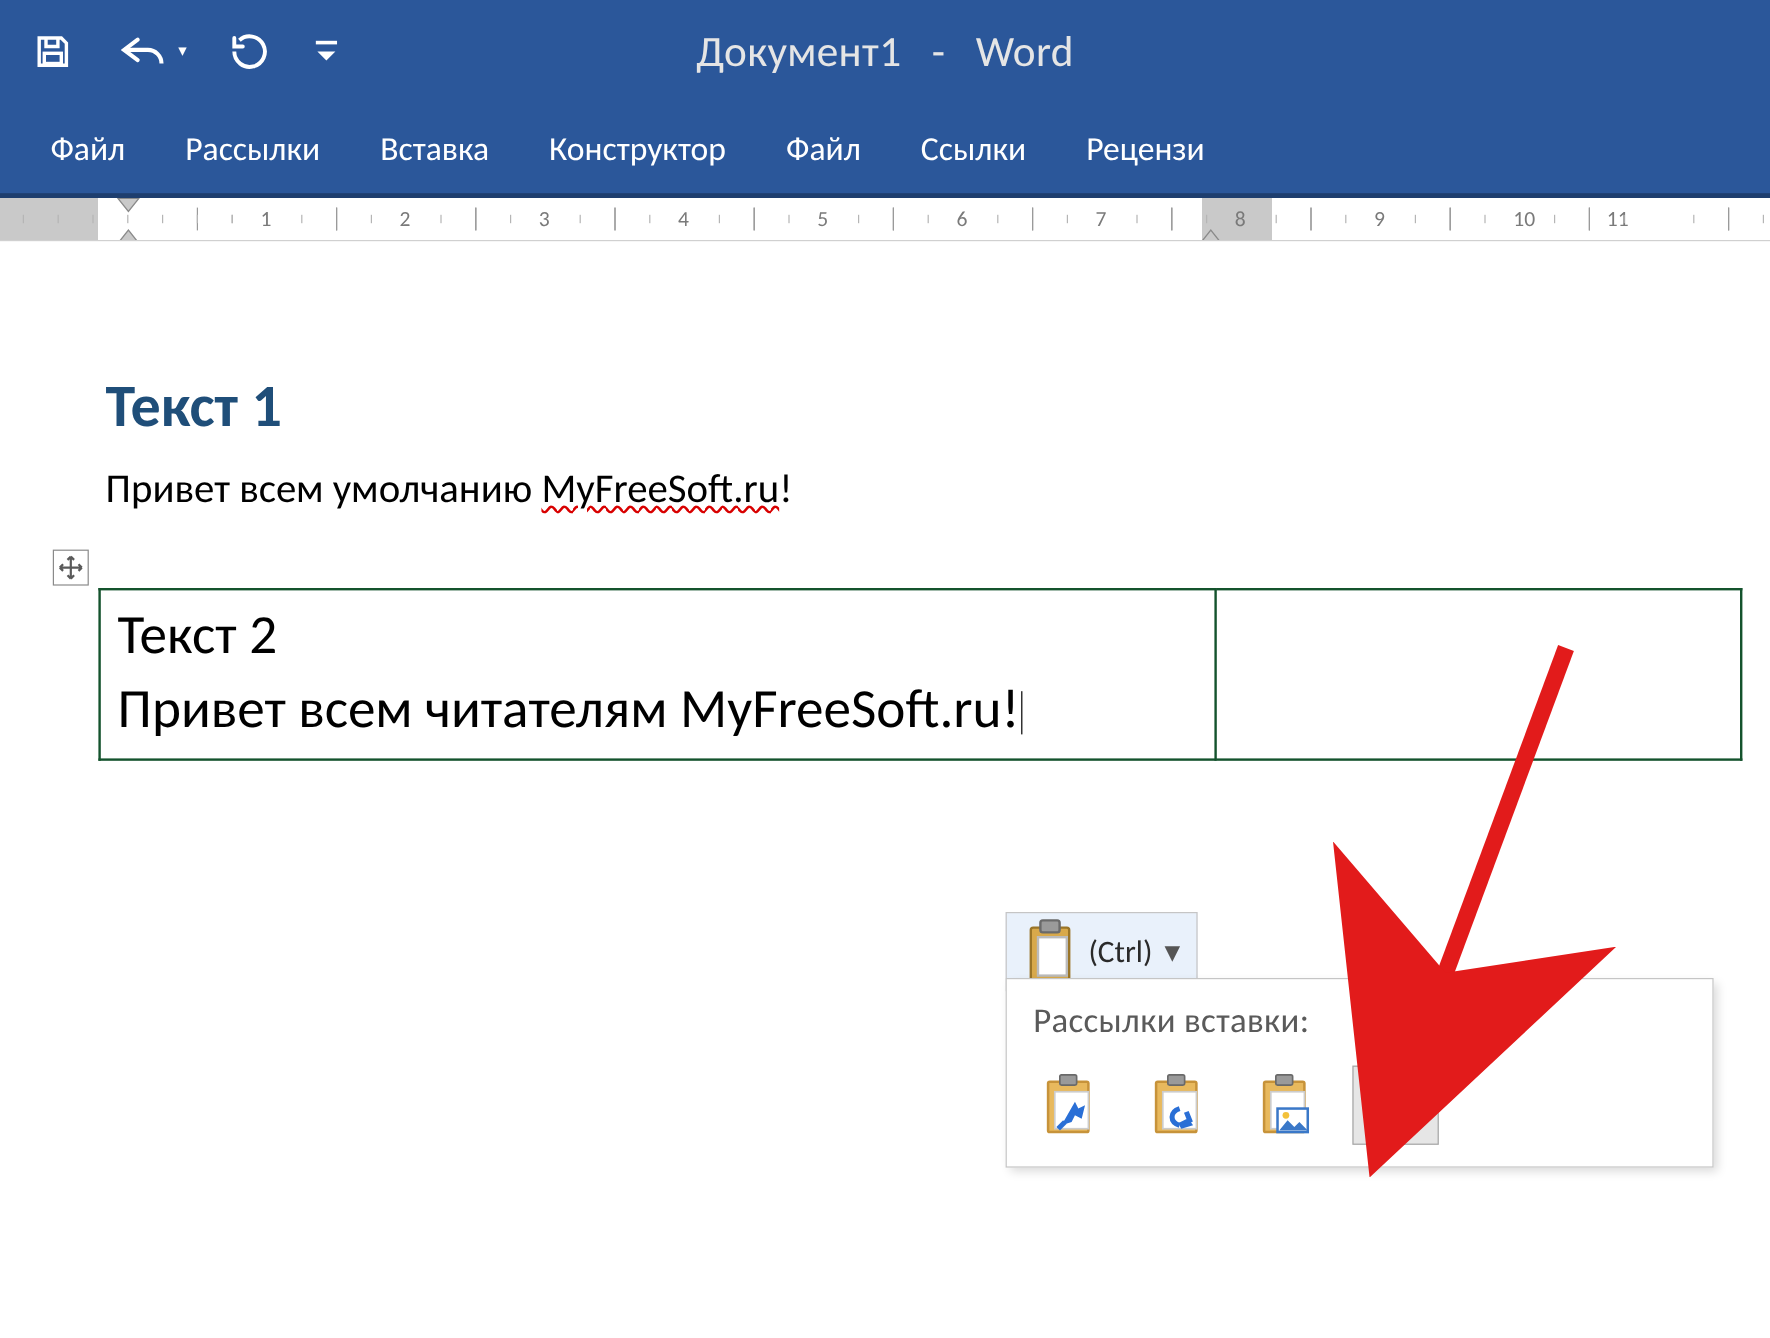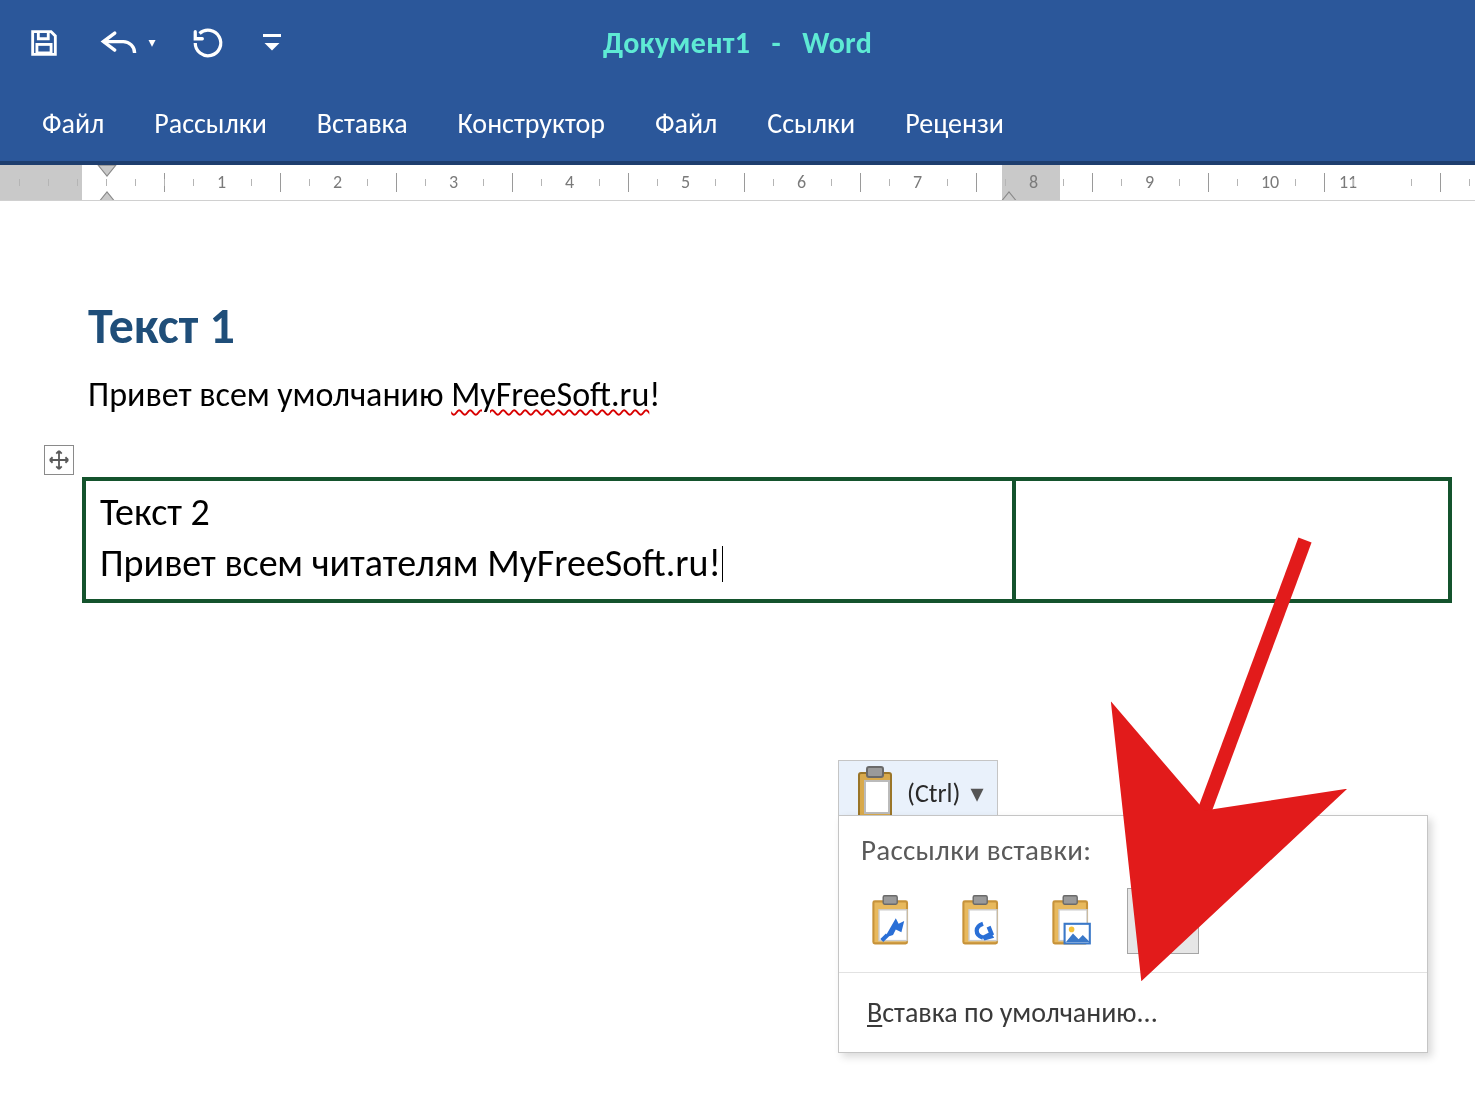--- a/index.html
+++ b/index.html
@@ -40,21 +40,21 @@
     display: flex; align-items: center; justify-content: center;
     width: 40px; height: 40px; cursor: pointer;
     color: #fff;
   }
   .title-area {
     position: absolute; left: 0; right: 0;
     display: flex; justify-content: center; align-items: center;
     pointer-events: none;
   }
   .title-area span {
-    color: #5eead4; font-size: 30px; font-weight: 700;
+    color: #e5e5e5; font-size: 36px; font-weight: 400;
     letter-spacing: 0.3px;
   }
 
   
   .ribbon-tabs {
     width: 100%; height: 80px;
     background: var(--word-blue);
     display: flex; align-items: center;
     padding: 0 18px 0 34px;
     border-bottom: 4px solid var(--word-darkblue);
@@ -99,21 +99,21 @@
   
   .doc {
     width: 100%;
     padding: 90px 0 0 88px;
     position: relative;
   }
   .heading1 {
     font-family: "Calibri Light","Calibri",sans-serif;
     font-size: 50px;
     color: var(--heading-blue);
-    margin: 4px 0 18px 0;
+    margin: 17px 0 18px 0;
   }
   .para {
     font-family: "Calibri", sans-serif;
     font-size: 34px;
     color: #000;
     margin: 0 0 60px 0;
     line-height: 1.25;
   }
   .spellerr {
     text-decoration: underline wavy #d80000;
@@ -130,24 +130,24 @@
     display:flex;align-items:center;justify-content:center;
     background:#fff;
     cursor: move;
   }
   table.wtbl {
     border-collapse: collapse;
     width: 1370px;
     margin-left: -6px;
   }
   table.wtbl td {
-    border: 4px solid #14532d;
+    border: 2px solid #14532d;
     padding: 6px 14px 10px 14px;
     font-family: "Calibri",sans-serif;
-    font-size: 38px;
+    font-size: 46px;
     vertical-align: top;
     line-height: 1.35;
   }
   .caret {
     display:inline-block; width:1px; height:36px;
     background:#000; vertical-align: -6px;
     margin-left: 1px;
   }
 
   
@@ -414,23 +414,20 @@
     <div class="paste-opt selected">
       <svg class="clip" viewBox="0 0 40 40">
         <rect x="6" y="6" width="24" height="30" rx="1" fill="#e8b95d" stroke="#c7933a" stroke-width="1.5"></rect>
         <rect x="13" y="2" width="10" height="6" rx="1" fill="#9a9a9a" stroke="#6a6a6a"></rect>
         <rect x="10" y="12" width="20" height="22" fill="#fff" stroke="#ccc"></rect>
         <text x="22" y="34" font-size="18" font-family="Calibri" fill="#222" text-anchor="start" font-weight="600">A</text>
       </svg>
     </div>
 
   </div>
-  <div class="default-row">
-    <span class="underkey">В</span><span>ставка по умолчанию...</span>
-  </div>
 </div>
 
 <svg class="arrow-svg" width="1475" height="1115">
   <defs>
     <marker id="ah" markerWidth="18" markerHeight="18" refX="8" refY="9" orient="auto">
       <path d="M0 0 L18 9 L0 18 L5 9 z" fill="#e21b1b"></path>
     </marker>
   </defs>
   <line x1="1305" y1="540" x2="1190" y2="850" stroke="#e21b1b" stroke-width="14" marker-end="url(#ah)"></line>
 </svg>

